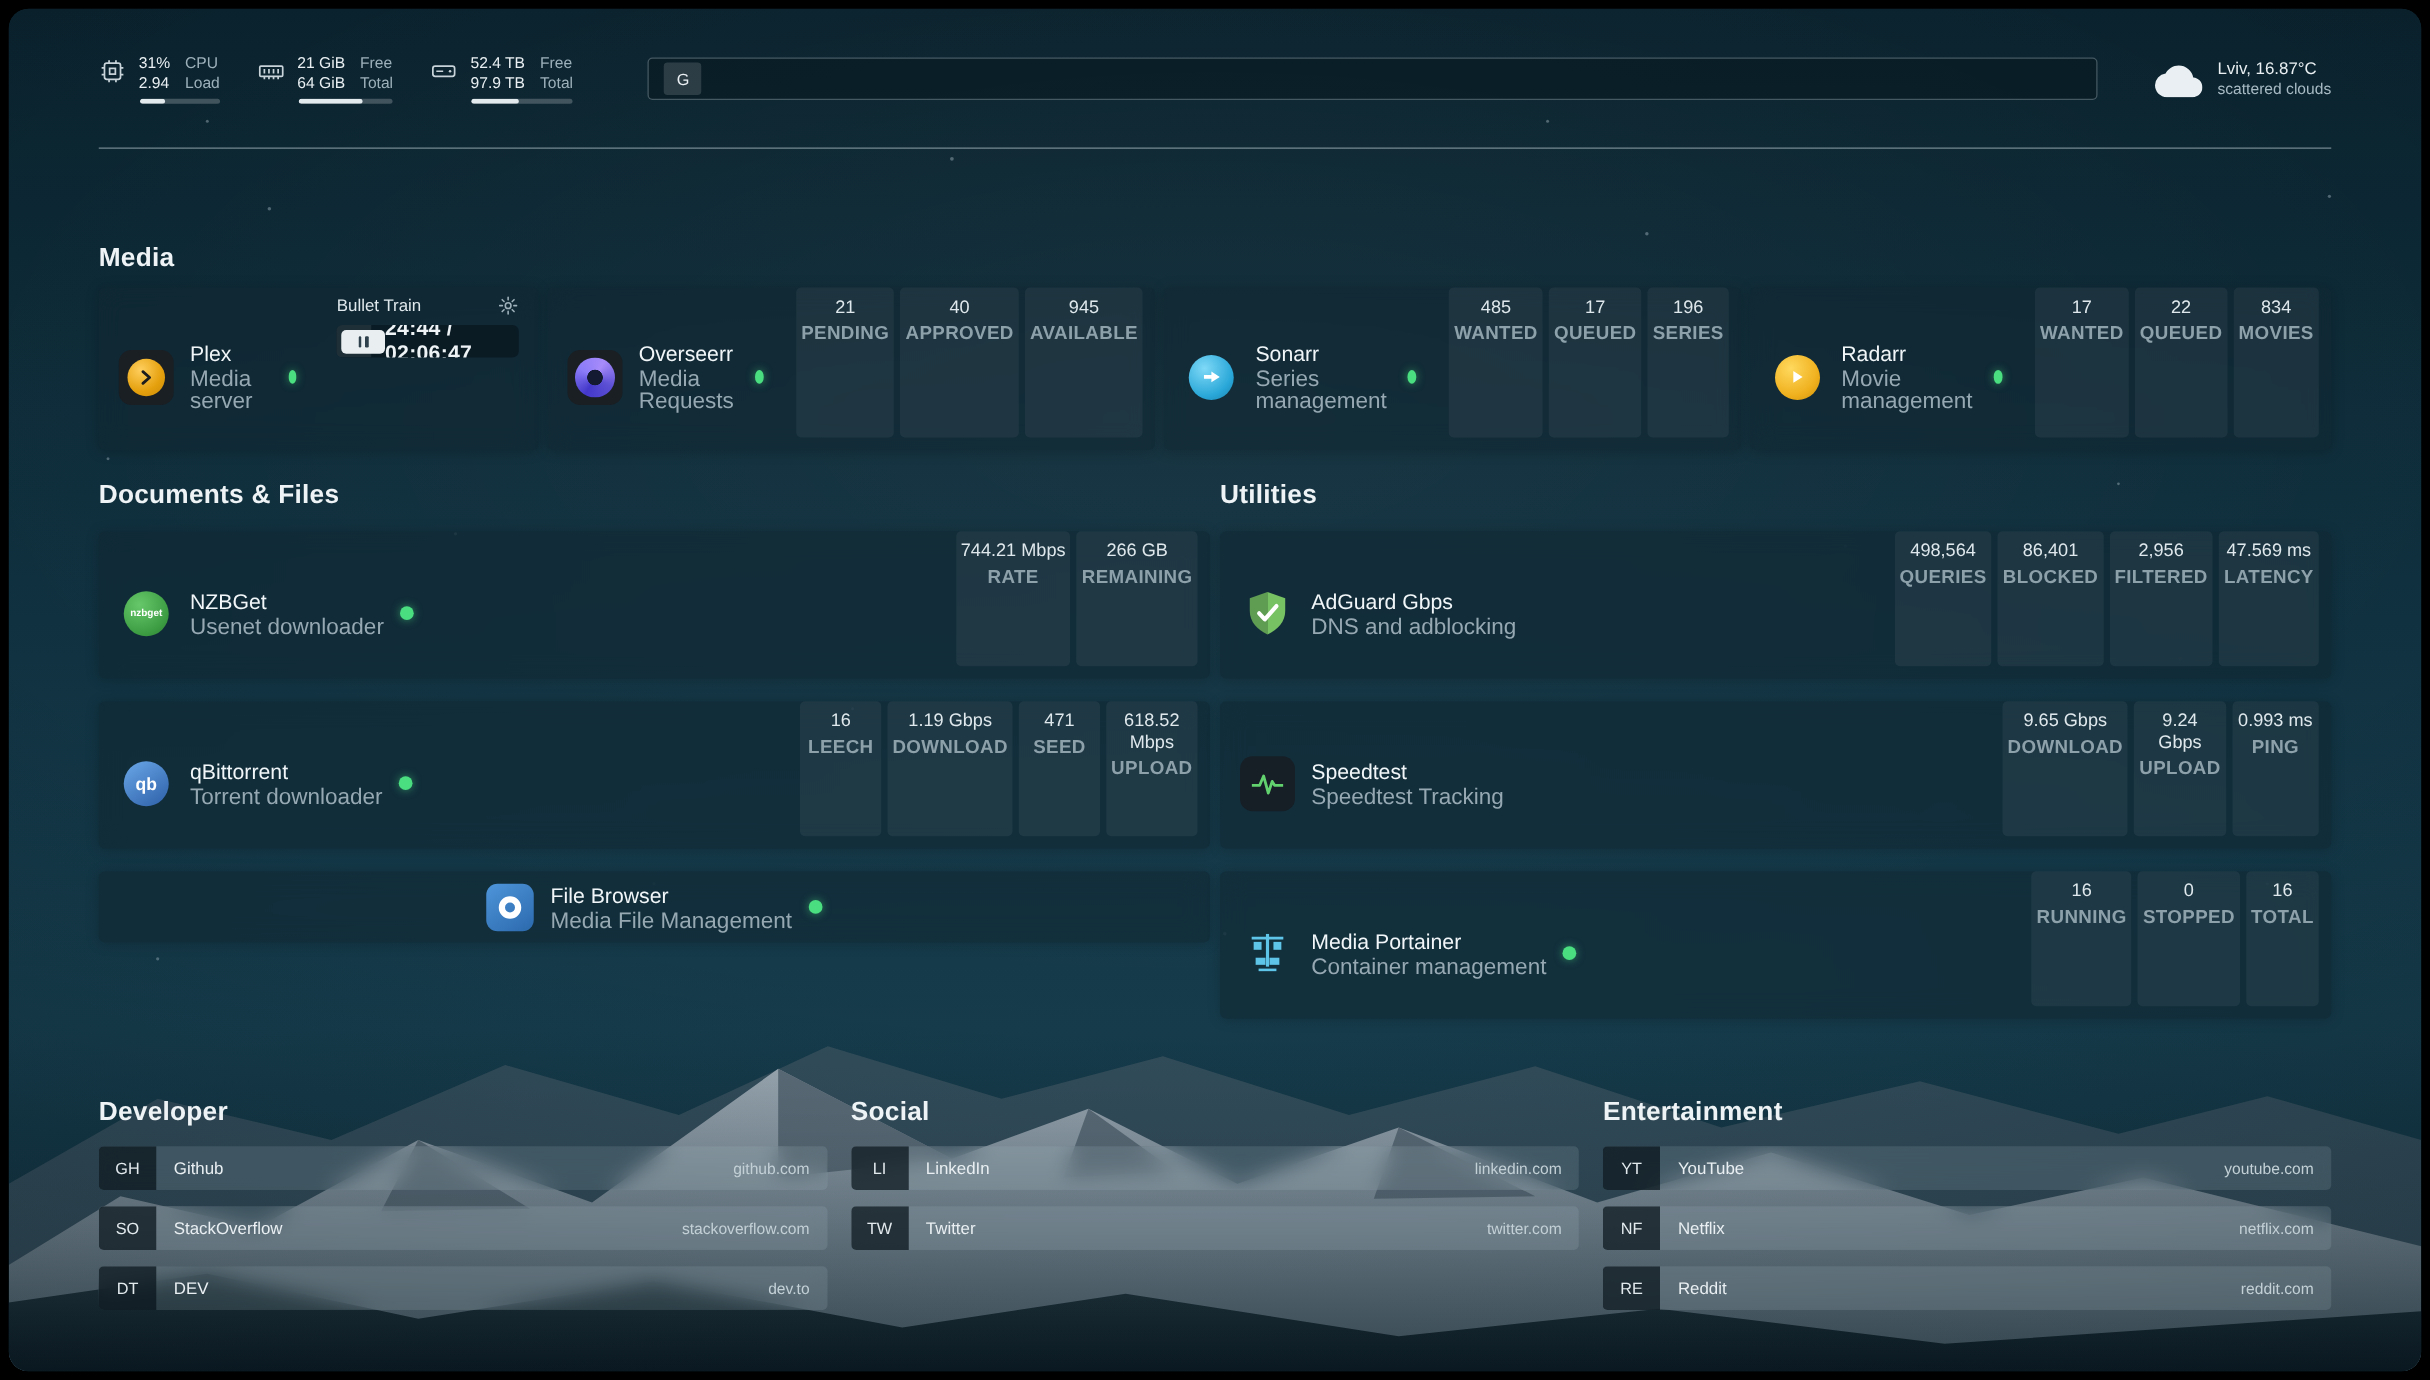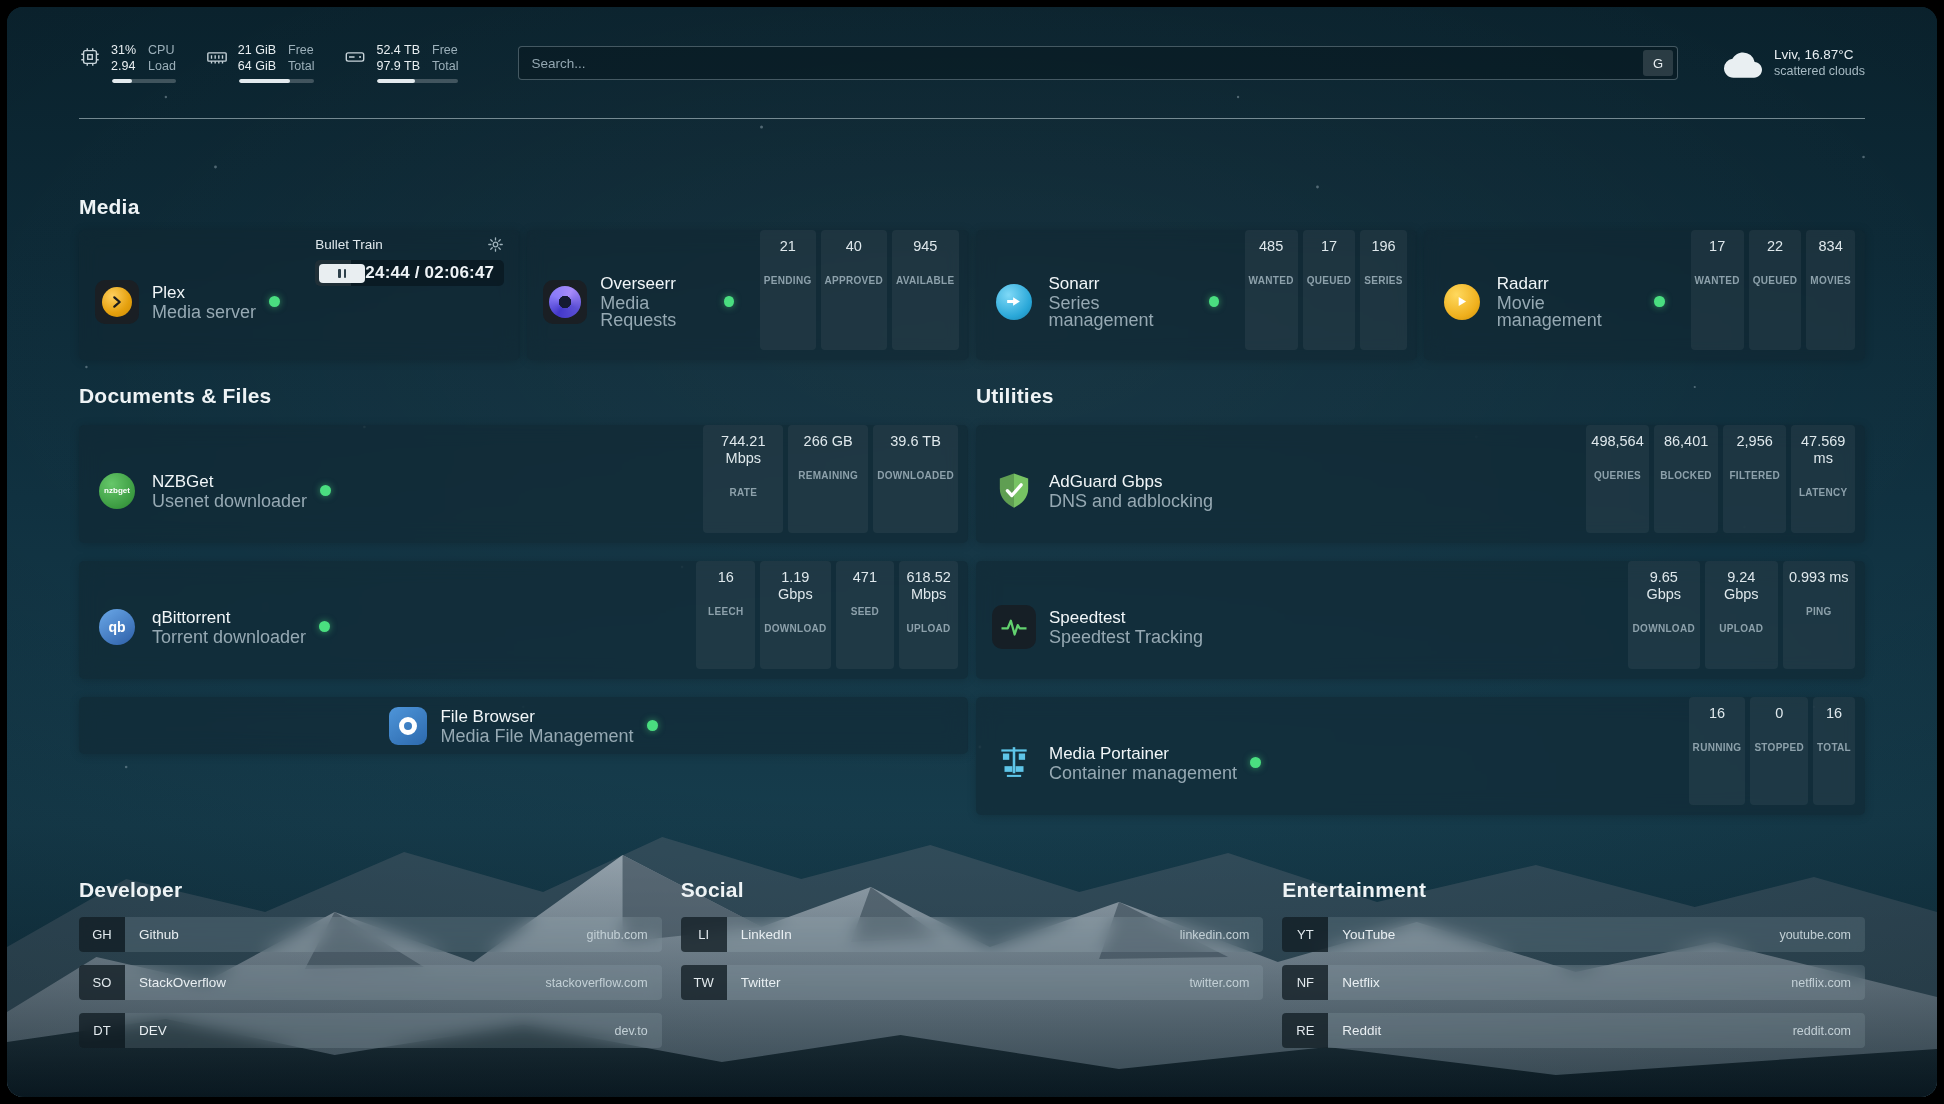--- a/index.html
+++ b/index.html
@@ -51,21 +51,21 @@
   .card.slim { height:57px; justify-content:center; }
   .card-header { display:flex; align-items:center; gap:13px; padding:13px 16px 0 16px; }
   .slim .card-header { padding:0 16px; }
   .svc-name { font-size:17px; font-weight:500; color:#f1f6f8; line-height:20px; }
   .svc-sub { font-size:18px; color:#96a9b3; line-height:17px; margin-top:1px; }
   .dot { width:11px; height:11px; border-radius:50%; margin-left:auto; background:#4ade80; box-shadow:0 0 7px rgba(74,222,128,0.55); }
 
   .stats { display:flex; gap:5px; padding:0 10px; margin-bottom:10px; }
   .stat { flex:1; background:rgba(255,255,255,0.055); border-radius:4px; text-align:center; padding:8px 4px 7px; }
   .stat-v { font-size:14.5px; color:#dfe8ec; line-height:17px; }
-  .stat-l { font-size:10px; font-weight:700; color:#8da1ab; letter-spacing:.3px; margin-top:20px; }
+  .stat-l { font-size:15px; font-weight:700; color:#8da1ab; letter-spacing:.3px; margin-top:3px; }
 
   
   .tile { width:44px; height:44px; flex:0 0 44px; border-radius:10px; display:flex; align-items:center; justify-content:center; }
   .tile.dark { background:#1a1f24; }
   .slim .tile { width:38px; height:38px; flex:0 0 38px; }
   .circ { width:36px; height:36px; border-radius:50%; display:flex; align-items:center; justify-content:center; color:#fff; }
   .plex-circle { width:30px; height:30px; border-radius:50%; display:flex; align-items:center; justify-content:center;
     background:radial-gradient(circle at 35% 30%, #ffcf5e, #e5a00d 60%, #c98a08); }
   .ovs-circle { width:32px; height:32px; border-radius:50%;
     background: radial-gradient(circle at 50% 50%, #151a33 0 6px, rgba(0,0,0,0) 6.5px),
@@ -226,21 +226,20 @@
               <span>Total</span>
             </div>
           </div>
           <div class="mbar">
               <div class="mbar-fill" style="width: 46%;"></div>
             </div>
         </div>
       </div>
 
       <div class="searchwrap">
-        <input type="text" placeholder="Search..." style="">
         <button class="gbtn">G</button>
       </div>
 
       <div class="weather">
         <svg viewBox="0 0 24 18" width="38" height="29" fill="#e9eff2">
           <path d="M19.35 8.04A7.49 7.49 0 0 0 12 2C9.11 2 6.6 3.64 5.35 6.04A5.99 5.99 0 0 0 0 12c0 3.31 2.69 6 6 6h13c2.76 0 5-2.24 5-5 0-2.64-2.05-4.78-4.65-4.96z"></path>
         </svg>
         <div class="weather-text">
           <span class="weather-loc">Lviv, 16.87°C</span>
           <span class="weather-cond">scattered clouds</span>
@@ -397,24 +396,20 @@
             <span class="dot"></span>
           </div>
           <div class="stats">
             <div class="stat">
                 <div class="stat-v">744.21 Mbps</div>
                 <div class="stat-l">RATE</div>
               </div>
             <div class="stat">
                 <div class="stat-v">266 GB</div>
                 <div class="stat-l">REMAINING</div>
-              </div>
-            <div class="stat">
-                <div class="stat-v">39.6 TB</div>
-                <div class="stat-l">DOWNLOADED</div>
               </div>
           </div>
         </div>
 
         <div class="card">
           <div class="card-header">
             <span class="tile">
               <span class="circ qbit">
                   <span>qb</span>
                 </span>

